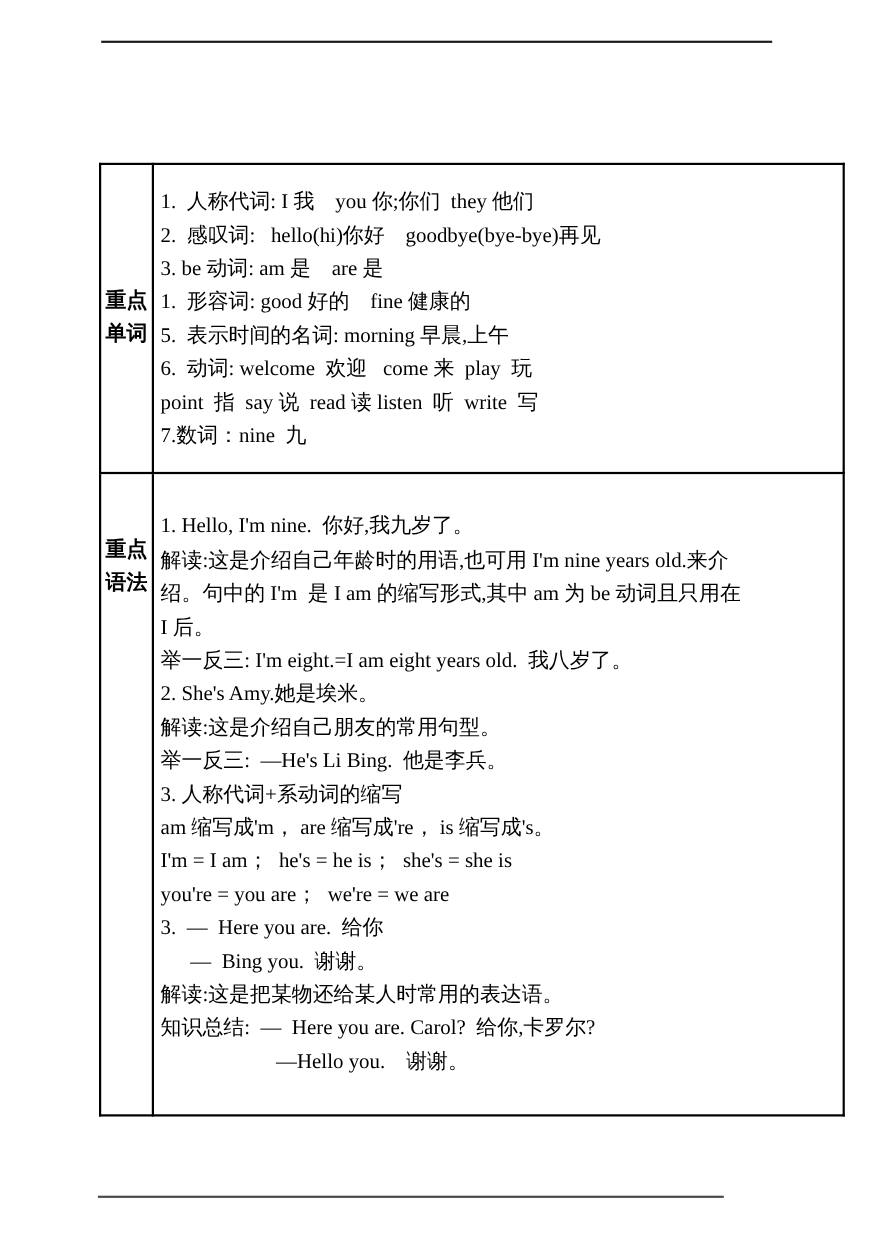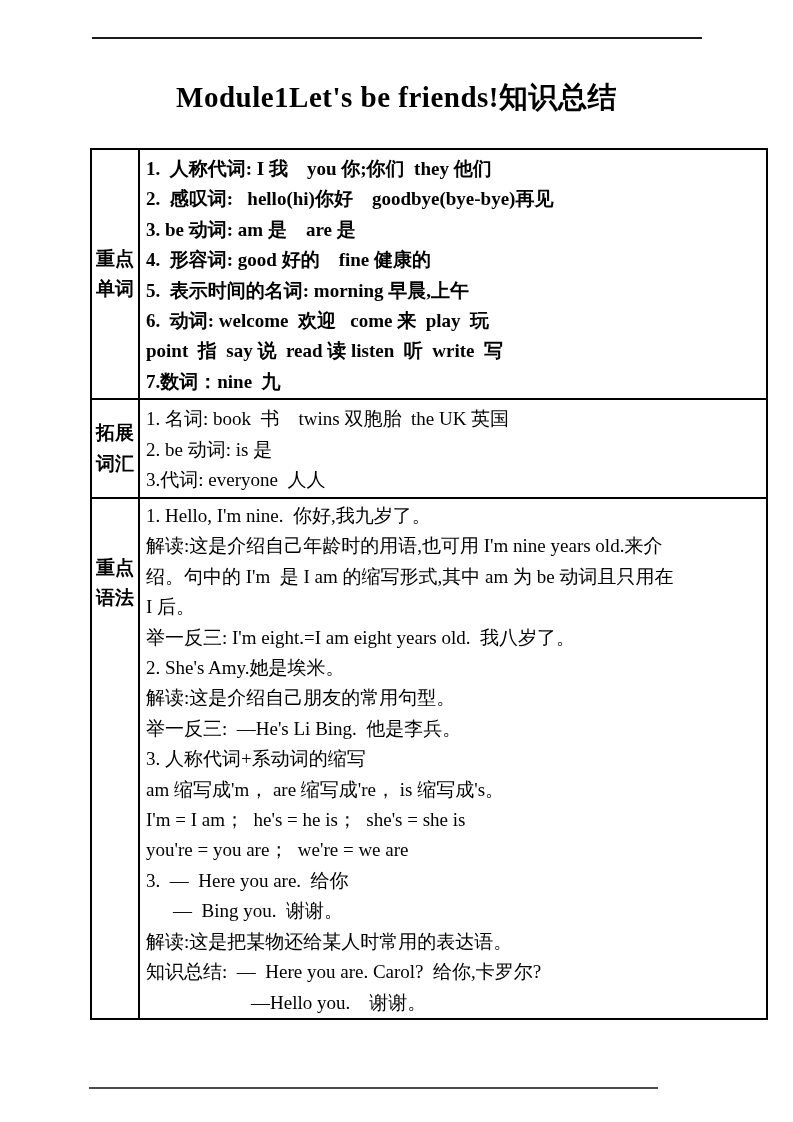--- a/index.html
+++ b/index.html
@@ -62,69 +62,55 @@
   }
   td.label-cell.label-top {
     vertical-align: top;
   }
   td.label-cell.label-top .label-pad { padding-top: 54px; }
   td.content-cell {
     vertical-align: top;
     padding: 2px 4px 0 6px;
     font-size: 19px;
   }
-  tr.row-1 td.content-cell { padding-top: 3px; font-weight: bold; }
+  tr.row-1 td.content-cell { padding-top: 3px; }
   tr.row-2 td.content-cell { padding-top: 3px; }
   .content-line {
     line-height: 30.4px;
     white-space: pre;
   }
   .indent-1 { padding-left: 27px; }
   .indent-2 { padding-left: 105px; }
 </style>
 </head>
 <body>
 
 <div class="page">
 
   <div class="rule-top"></div>
 
-  <div class="doc-title">Module1Let's be friends!知识总结</div>
 
   <table class="summary">
     <tbody>
         <tr class="row-1" style="height:250px;">
       <td class="label-cell">
         <div class="label-pad">
           <div class="label-line">重点</div>
           <div class="label-line">单词</div>
         </div>
       </td>
       <td class="content-cell">
         <div class="content-line">1.  人称代词: I 我    you 你;你们  they 他们</div>
         <div class="content-line">2.  感叹词:   hello(hi)你好    goodbye(bye-bye)再见</div>
         <div class="content-line">3. be 动词: am 是    are 是</div>
-        <div class="content-line">4.  形容词: good 好的    fine 健康的</div>
+        <div class="content-line">1.  形容词: good 好的    fine 健康的</div>
         <div class="content-line">5.  表示时间的名词: morning 早晨,上午</div>
         <div class="content-line">6.  动词: welcome  欢迎   come 来  play  玩</div>
         <div class="content-line">point  指  say 说  read 读 listen  听  write  写</div>
         <div class="content-line">7.数词：nine  九</div>
-      </td>
-    </tr>
-    <tr class="row-2" style="height:99px;">
-      <td class="label-cell">
-        <div class="label-pad">
-          <div class="label-line">拓展</div>
-          <div class="label-line">词汇</div>
-        </div>
-      </td>
-      <td class="content-cell">
-        <div class="content-line">1. 名词: book  书    twins 双胞胎  the UK 英国</div>
-        <div class="content-line">2. be 动词: is 是</div>
-        <div class="content-line">3.代词: everyone  人人</div>
       </td>
     </tr>
     <tr class="row-3" style="height:518px;">
       <td class="label-cell label-top">
         <div class="label-pad">
           <div class="label-line">重点</div>
           <div class="label-line">语法</div>
         </div>
       </td>
       <td class="content-cell">

